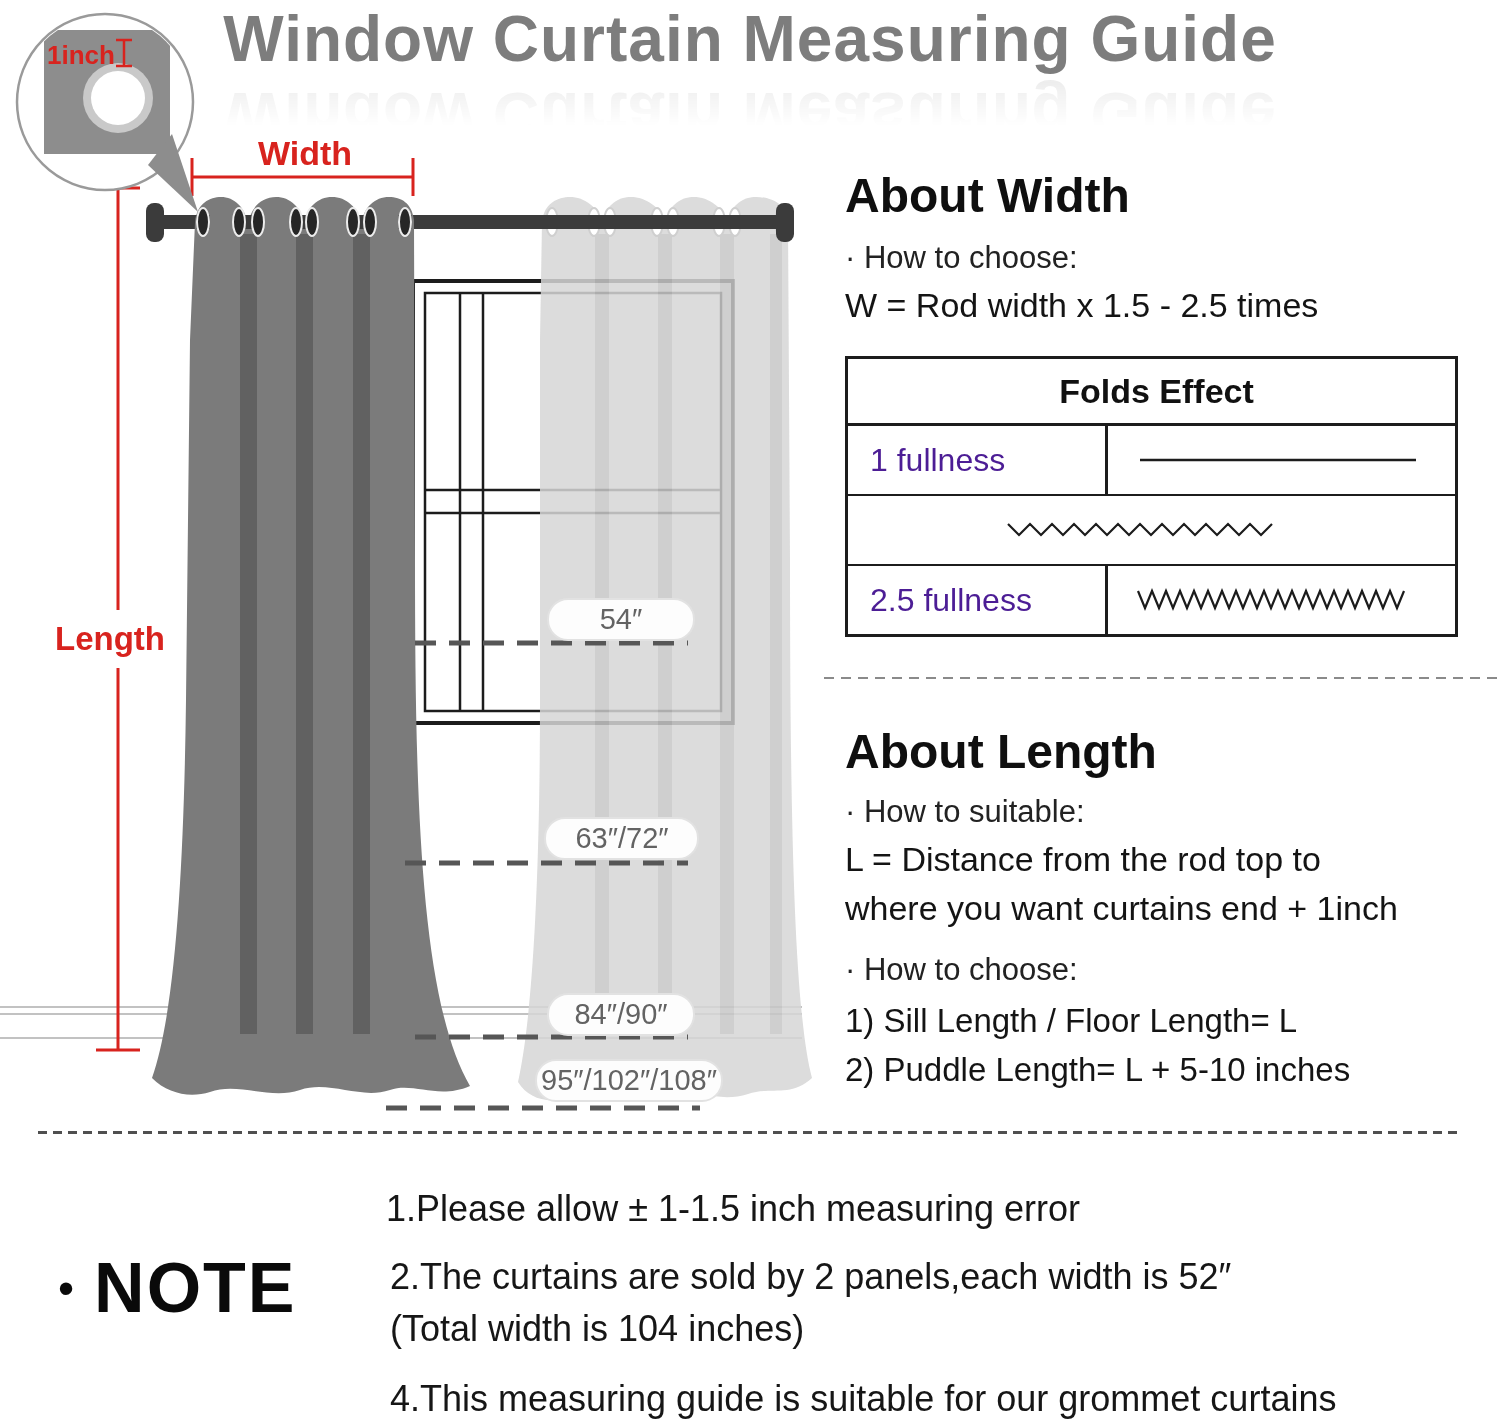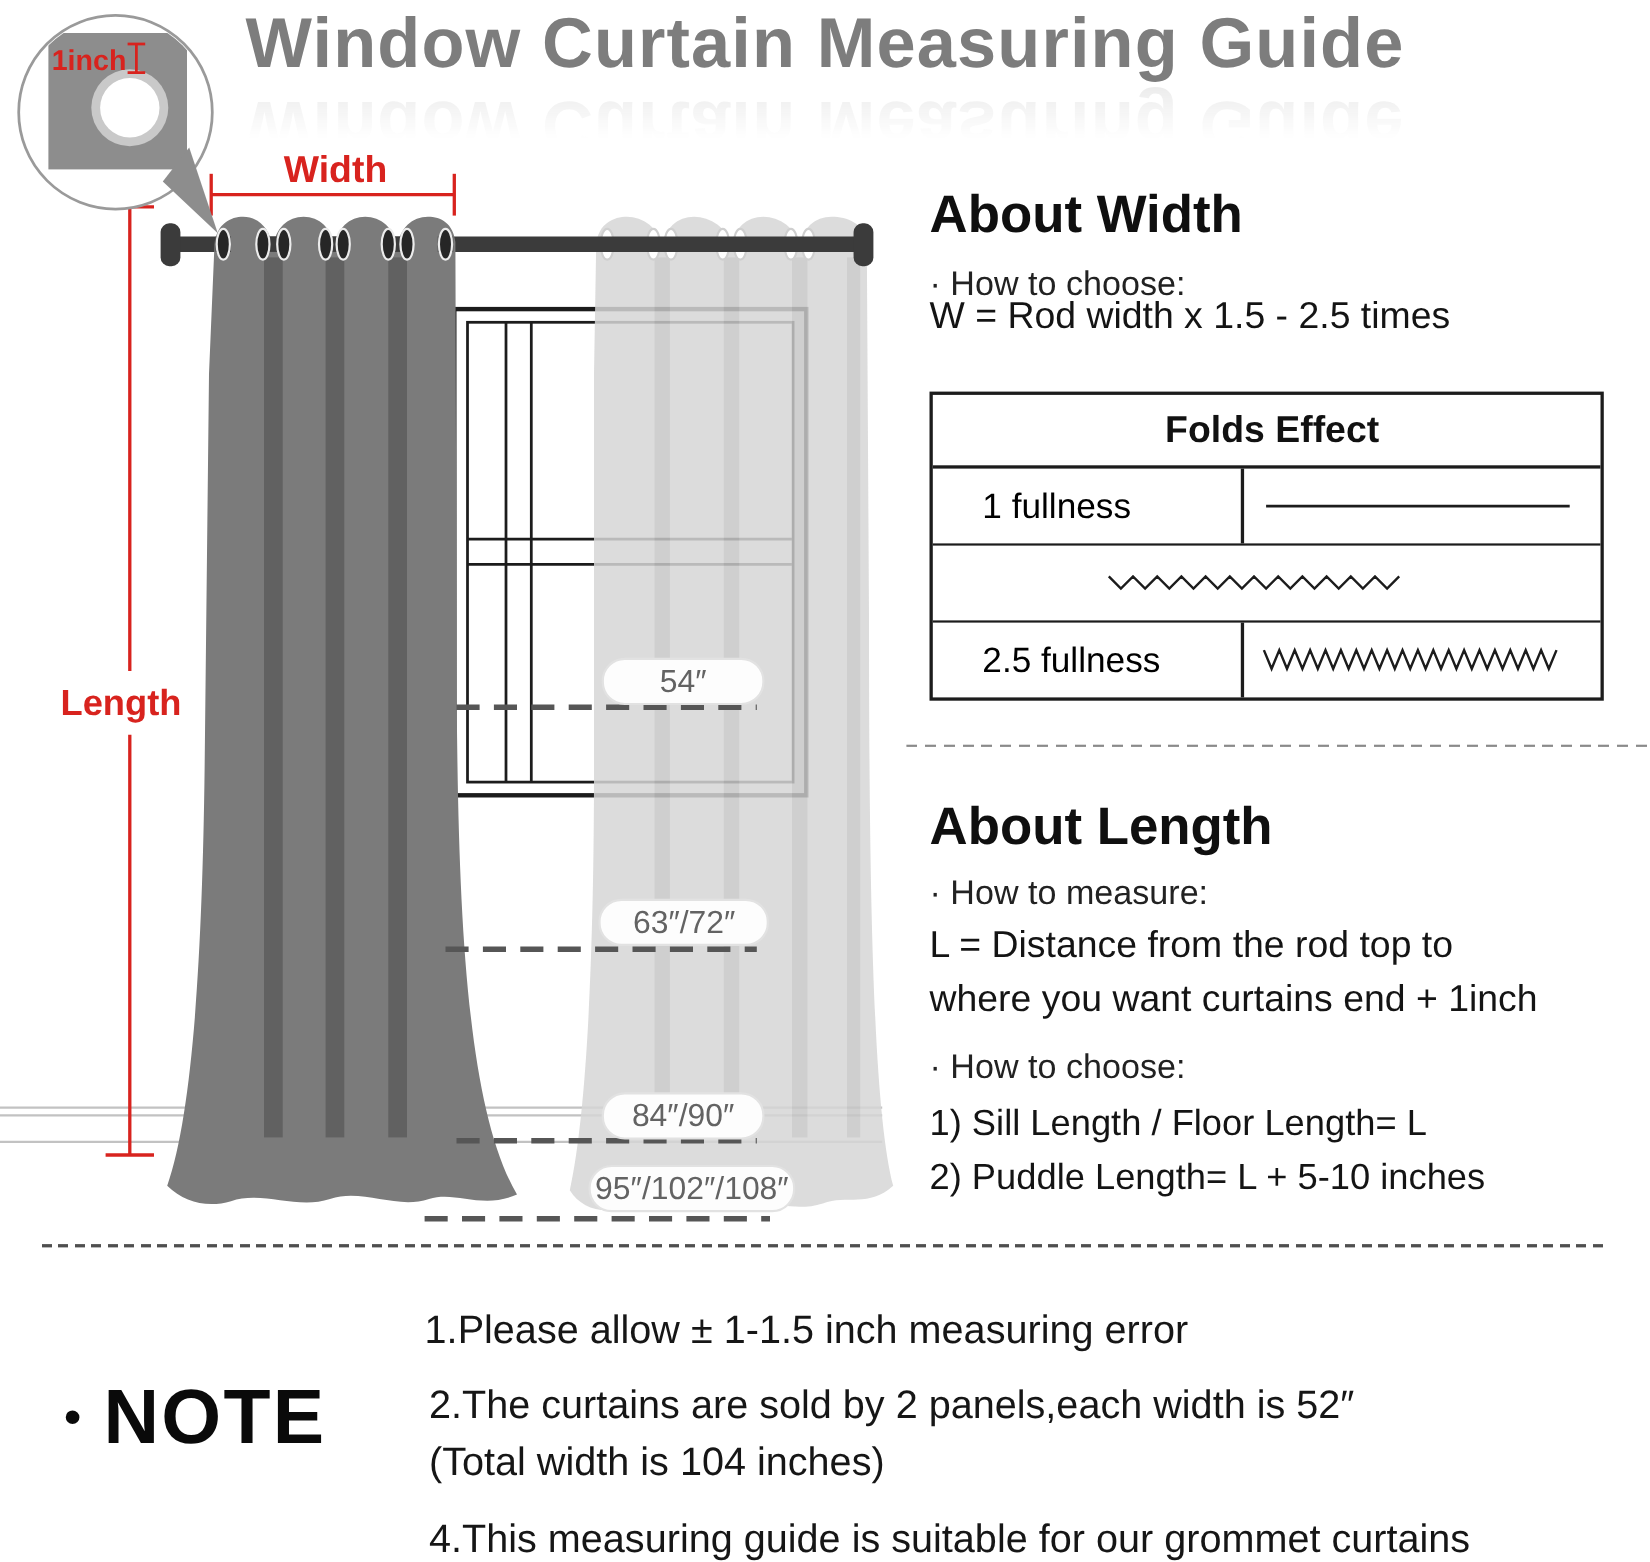--- a/index.html
+++ b/index.html
@@ -34,21 +34,21 @@
     left:845px;top:356px;width:613px;border:3px solid #1c1c1c;background:#fff;box-sizing:border-box;
   }
   .ft-header{
     height:64px;border-bottom:3px solid #1c1c1c;display:flex;align-items:center;justify-content:center;
     font-size:34px;font-weight:600;color:#111;padding-left:10px;
   }
   .ft-row{display:flex;height:68px;border-bottom:2px solid #1c1c1c;}
   .ft-row:last-child{border-bottom:none;}
   .ft-label{
     width:235px;border-right:3px solid #1c1c1c;display:flex;align-items:center;
-    padding-left:45px;font-size:32px;color:#000000;white-space:nowrap;flex:none;
+    padding-left:22px;font-size:32px;color:#4c1d95;white-space:nowrap;flex:none;
   }
   .ft-fold{flex:1;display:flex;align-items:center;justify-content:center;}
 
   
   .dash-divider{
     height:2px;
     background:repeating-linear-gradient(90deg,#8a8a8a 0 10px,transparent 10px 17px);
   }
   .dash-divider-dark{
     height:3px;
@@ -208,21 +208,21 @@
     <text class="pill-text" x="622" y="848" text-anchor="middle">63″/72″</text>
     <rect x="548" y="994" width="146" height="41" rx="20" fill="#fdfdfd" stroke="#e2e2e2" stroke-width="2"></rect>
     <text class="pill-text" x="621" y="1024" text-anchor="middle">84″/90″</text>
     <rect x="536" y="1060" width="186" height="41" rx="20" fill="#fdfdfd" stroke="#e2e2e2" stroke-width="2"></rect>
     <text class="pill-text" x="629" y="1090" text-anchor="middle">95″/102″/108″</text>
   </g>
 </svg>
 
 <div class="abs h2" style="left:845px;top:168px">About Width</div>
 <div class="abs body-line" style="left:845px;top:240px">· How to choose:</div>
-<div class="abs formula" style="left:845px;top:268px">W = Rod width x 1.5 - 2.5 times</div>
+<div class="abs formula" style="left:845px;top:286px">W = Rod width x 1.5 - 2.5 times</div>
 
 <div class="abs folds-table">
   <div class="ft-header">Folds Effect</div>
   <div class="ft-row">
     <div class="ft-label">1 fullness</div>
     <div class="ft-fold">
       <svg width="300" height="34">
         <line x1="8" y1="17" x2="284" y2="17" stroke="#1c1c1c" stroke-width="2.5"></line>
       </svg>
     </div>
@@ -240,21 +240,21 @@
       <svg width="300" height="34">
         <path d="M6 8 l7 17 l7 -17 l7 17 l7 -17 l7 17 l7 -17 l7 17 l7 -17 l7 17 l7 -17 l7 17 l7 -17 l7 17 l7 -17 l7 17 l7 -17 l7 17 l7 -17 l7 17 l7 -17 l7 17 l7 -17 l7 17 l7 -17 l7 17 l7 -17 l7 17 l7 -17 l7 17 l7 -17 l7 17 l7 -17 l7 17 l7 -17 l7 17 l7 -17 l7 17 l7 -17" fill="none" stroke="#1c1c1c" stroke-width="2.2"></path>
       </svg>
     </div>
   </div>
 </div>
 
 <div class="abs dash-divider" style="left:824px;top:677px;width:674px"></div>
 
 <div class="abs h2" style="left:845px;top:724px">About Length</div>
-<div class="abs body-line" style="left:845px;top:794px">· How to measure:</div>
+<div class="abs body-line" style="left:845px;top:794px">· How to suitable:</div>
 <div class="abs formula" style="left:845px;top:840px">L = Distance from the rod top to</div>
 <div class="abs formula" style="left:845px;top:889px">where you want curtains end + 1inch</div>
 <div class="abs body-line" style="left:845px;top:952px">· How to choose:</div>
 <div class="abs formula" style="left:845px;top:1002px;font-size:33px">1)  Sill Length / Floor Length= L</div>
 <div class="abs formula" style="left:845px;top:1051px;font-size:33px">2)  Puddle Length= L + 5-10 inches</div>
 
 <div class="abs dash-divider-dark" style="left:38px;top:1131px;width:1424px"></div>
 
 <div class="abs note-label-row">
   <span class="note-bullet">•</span>

